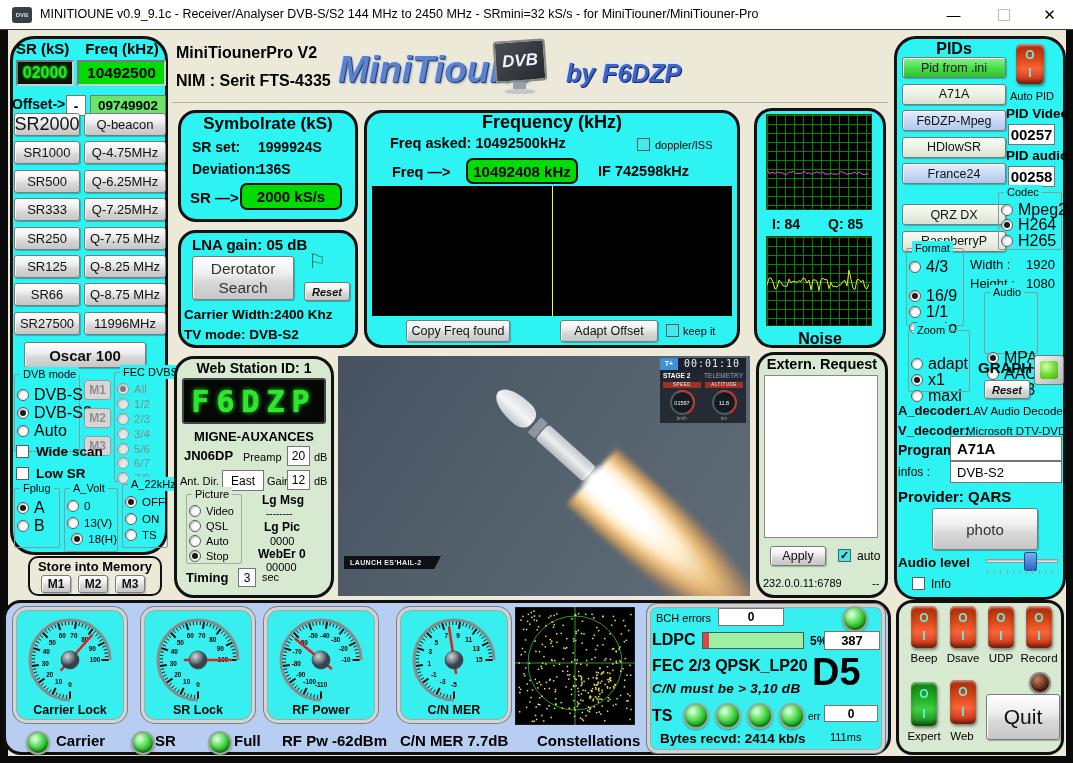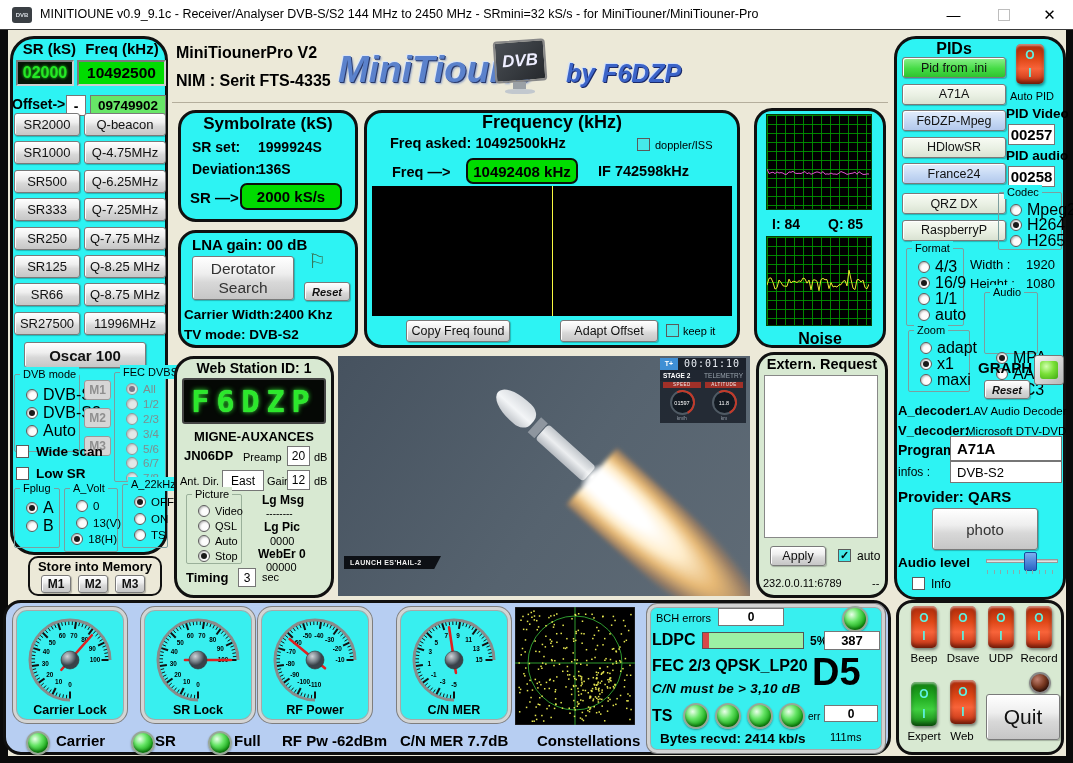--- a/index.html
+++ b/index.html
@@ -20,21 +20,21 @@
          box-shadow:inset 1px 1px 0 #fff, 1px 1px 1px rgba(0,0,0,.25);
          font-size:13px;color:#111;cursor:default;white-space:nowrap}
   .btn3d.dis{background:#d6d6d6;color:#8f8f8f;box-shadow:none;border-color:#9a9a9a}
   .pid-green{background:linear-gradient(180deg,#8cf08c,#46dc46 55%,#2fc42f)}
   .pid-blue{background:linear-gradient(180deg,#e4eefc,#c6d9f4 55%,#b2c8ec)}
   .pid-plain{background:linear-gradient(180deg,#f8fbf4,#e9f0e3 55%,#d9e2d2)}
   .vbox{position:absolute;background:#fff;border:1px solid #767676;box-sizing:border-box;
         display:flex;align-items:center;justify-content:center;font-weight:bold}
   .greenbox{position:absolute;background:#00DC00;border:2px solid #0d0d0d;border-radius:7px;
         display:flex;align-items:center;justify-content:center;font-weight:bold;box-sizing:border-box}
-  .gb{position:absolute;border:1px solid #7c9e9e;border-radius:2px;box-sizing:border-box;padding-left:11px}
+  .gb{position:absolute;border:1px solid #7c9e9e;border-radius:2px;box-sizing:border-box;padding-left:2px}
   .gb-lbl{position:absolute;top:-8px;left:5px;font-size:11px;line-height:14px;padding:0 3px;white-space:nowrap}
   .opts{display:flex;flex-direction:column}
   .radio-row{display:flex;align-items:center;gap:5px;font-size:12px;white-space:nowrap}
   .dot{width:12px;height:12px;border-radius:50%;background:#fdfdfd;border:1px solid #5a5a5a;
        box-shadow:inset 1px 1px 2px #b9b9b9;position:relative;flex:0 0 auto;box-sizing:border-box}
   .dot.on::after{content:'';position:absolute;inset:2px;border-radius:50%;background:#1a1a1a}
   .dot.dis{background:#e2e8e8;border-color:#8a9a9a}
   .dot.dis.on::after{background:#778}
   .chk{position:absolute;width:13px;height:13px;background:#fff;border:1px solid #5a5a5a;
        box-sizing:border-box;font-size:11px;line-height:11px;text-align:center;font-weight:bold}
@@ -87,37 +87,37 @@
     </div>
   <div class="wbtn" style="left:1026px;width:47px;font-size:15px">✕</div>
 </div>
 
 <div class="abs" style="left:0;top:30px;width:1073px;height:733px;background:#ECE9D8"></div>
 <div class="edge" style="left:0;top:30px;width:8px;height:733px"></div>
 <div class="edge" style="left:1066px;top:30px;width:7px;height:733px"></div>
 <div class="edge" style="left:0;top:756px;width:1073px;height:7px"></div>
 
 <div class="panel cyan" style="left:10px;top:36px;width:158px;height:519px;border-radius:24px"></div>
-<span class="t b" style="left:16px;top:41px;width:60px;text-align:right;font-size:15px">SR (kS)</span>
+<span class="t b" style="left:16px;top:41px;width:60px;text-align:left;font-size:15px">SR (kS)</span>
 <span class="t b" style="left:78px;top:41px;width:88px;text-align:center;font-size:15px">Freq (kHz)</span>
 <div class="abs" style="left:16px;top:60px;width:58px;height:26px;background:#061606;border:2px inset #cfcfcf;box-sizing:border-box;display:flex;align-items:center;justify-content:center">
   <span style="color:#25e825;font-weight:bold;font-size:16px;text-shadow:0 0 3px #2f2">02000</span>
 </div>
 <div class="abs" style="left:77px;top:60px;width:89px;height:26px;background:#00DC00;border:2px inset #cfcfcf;box-sizing:border-box;display:flex;align-items:center;justify-content:center">
   <span style="font-weight:bold;font-size:15.5px">10492500</span>
 </div>
 <span class="t b" style="left:12px;top:97px;font-size:14px">Offset-&gt;</span>
 <div class="vbox" style="left:66px;top:95px;width:20px;height:21px;font-size:14px">
     <span>-</span>
   </div>
 <div class="vbox" style="left:90px;top:95px;width:76px;height:21px;background:#67E667;font-size:13.5px">
     <span>09749902</span>
   </div>
 <div class="abs" id="presets" style="left:14px;top:113px;width:152px;height:228px;display:grid;grid-template-columns:66px 82px;grid-auto-rows:28.4px;column-gap:4px;align-items:start">
-    <button class="btn3d" style="position: relative; width: 100%; height: 23px; font-size: 13px;">SR2000</button>
+    <button class="btn3d" style="position: relative; width: 100%; height: 23px; font-size: 18px;">SR2000</button>
     <button class="btn3d" style="position: relative; width: 100%; height: 23px; font-size: 13px;">Q-beacon</button>
     <button class="btn3d" style="position: relative; width: 100%; height: 23px; font-size: 13px;">SR1000</button>
     <button class="btn3d" style="position: relative; width: 100%; height: 23px; font-size: 13px;">Q-4.75MHz</button>
     <button class="btn3d" style="position: relative; width: 100%; height: 23px; font-size: 13px;">SR500</button>
     <button class="btn3d" style="position: relative; width: 100%; height: 23px; font-size: 13px;">Q-6.25MHz</button>
     <button class="btn3d" style="position: relative; width: 100%; height: 23px; font-size: 13px;">SR333</button>
     <button class="btn3d" style="position: relative; width: 100%; height: 23px; font-size: 13px;">Q-7.25MHz</button>
     <button class="btn3d" style="position: relative; width: 100%; height: 23px; font-size: 13px;">SR250</button>
     <button class="btn3d" style="position: relative; width: 100%; height: 23px; font-size: 13px;">Q-7.75 MHz</button>
     <button class="btn3d" style="position: relative; width: 100%; height: 23px; font-size: 13px;">SR125</button>
@@ -260,21 +260,21 @@
 <span class="t b" style="left:192px;top:140px;font-size:14px">SR set:</span>
 <span class="t b" style="left:258px;top:140px;font-size:14px">1999924S</span>
 <span class="t b" style="left:192px;top:162px;font-size:14px">Deviation:</span>
 <span class="t b" style="left:258px;top:162px;font-size:14px">136S</span>
 <span class="t b" style="left:190px;top:190px;font-size:15px">SR —&gt;</span>
 <div class="greenbox" style="left:240px;top:183px;width:102px;height:27px;font-size:15px">
     <span>2000 kS/s</span>
   </div>
 
 <div class="panel cyan" style="left:178px;top:230px;width:180px;height:118px;border-radius:18px"></div>
-<span class="t b" style="left:192px;top:237px;font-size:15px">LNA gain:  00 dB</span>
+<span class="t b" style="left:192px;top:237px;font-size:15px">LNA gain:  05 dB</span>
 <button class="btn3d" style="left:192px;top:256px;width:102px;height:44px;font-size:15.5px;color:#333;white-space:normal;text-align:center;line-height:1.25">
     <span>Derotator Search</span>
   </button>
 <span class="t" style="left:308px;top:250px;font-size:20px;color:#3a6a4a">⚐</span>
 <button class="btn3d" style="left:304px;top:282px;width:46px;height:19px;font-size:11px;font-weight:bold;font-style:italic">
     <span>Reset</span>
   </button>
 <span class="t b" style="left:184px;top:308px;font-size:13.5px">Carrier Width:2400 Khz</span>
 <span class="t b" style="left:184px;top:328px;font-size:13.5px">TV mode: DVB-S2</span>
 
@@ -420,21 +420,21 @@
 <span class="t" style="left:763px;top:577px;font-size:11px">232.0.0.11:6789</span>
 <span class="t" style="left:872px;top:577px;font-size:11px">--</span>
 
 <div class="panel cyan" style="left:894px;top:36px;width:172px;height:564px;border-radius:22px"></div>
 <span class="t b" style="left:902px;top:40px;width:104px;text-align:center;font-size:16px">PIDs</span>
 <div class="abs" id="pidbtns" style="left:902px;top:57px;width:104px">
     <button class="btn3d pid-green" style="position: relative; display: flex; width: 104px; height: 21px; margin-bottom: 5.5px; font-size: 12.5px;">Pid from .ini</button>
     <button class="btn3d pid-plain" style="position: relative; display: flex; width: 104px; height: 21px; margin-bottom: 5.5px; font-size: 12.5px;">A71A</button>
     <button class="btn3d pid-blue" style="position: relative; display: flex; width: 104px; height: 21px; margin-bottom: 5.5px; font-size: 12.5px;">F6DZP-Mpeg</button>
     <button class="btn3d pid-plain" style="position: relative; display: flex; width: 104px; height: 21px; margin-bottom: 5.5px; font-size: 12.5px;">HDlowSR</button>
-    <button class="btn3d pid-blue" style="position: relative; display: flex; width: 104px; height: 21px; margin-bottom: 9px; font-size: 12.5px;">France24</button>
+    <button class="btn3d pid-blue" style="position: relative; display: flex; width: 104px; height: 21px; margin-bottom: 20px; font-size: 12.5px;">France24</button>
     <button class="btn3d pid-plain" style="position: relative; display: flex; width: 104px; height: 21px; margin-bottom: 5.5px; font-size: 12.5px;">QRZ DX</button>
     <button class="btn3d pid-plain" style="position: relative; display: flex; width: 104px; height: 21px; margin-bottom: 5.5px; font-size: 12.5px;">RaspberryP</button>
   </div>
 <div class="rsw" style="left:1016px;top:44px;width:28px;height:40px">
     <span>O</span>
     <span>I</span>
   </div>
 <span class="t" style="left:1004px;top:90px;width:56px;text-align:center;font-size:11px">Auto PID</span>
 <span class="t b" style="left:1006px;top:107px;font-size:13.5px">PID Video</span>
 <div class="vbox" style="left:1008px;top:124px;width:47px;height:21px;font-size:15px">
@@ -461,21 +461,21 @@
       </div>
     </div>
   </div>
 <div class="gb" style="left:906px;top:248px;width:58px;height:78px">
     <span class="gb-lbl on-cyan">Format</span>
     <div class="opts" style="padding-top: 10px;">
       <div class="radio-row" style="height: 16px; font-size: inherit;">
         <span class="dot"></span>
         <span>4/3</span>
       </div>
-      <div class="radio-row" style="height: 16px; font-size: inherit;">
+      <div class="radio-row" style="height: 16px; font-size: inherit; margin-top: 13px;">
         <span class="dot on"></span>
         <span>16/9</span>
       </div>
       <div class="radio-row" style="height: 16px; font-size: inherit;">
         <span class="dot"></span>
         <span>1/1</span>
       </div>
       <div class="radio-row" style="height: 16px; font-size: inherit;">
         <span class="dot"></span>
         <span>auto</span>
@@ -498,21 +498,21 @@
         <span>AAC</span>
       </div>
       <div class="radio-row" style="height: 16px; font-size: inherit;">
         <span class="dot"></span>
         <span>AC3</span>
       </div>
     </div>
   </div>
 <div class="gb" style="left:908px;top:330px;width:62px;height:62px">
     <span class="gb-lbl on-cyan">Zoom</span>
-    <div class="opts" style="padding-top: 9px;">
+    <div class="opts" style="padding-top: 9px; margin-top: 16px;">
       <div class="radio-row" style="height: 16px; font-size: inherit;">
         <span class="dot"></span>
         <span>adapt</span>
       </div>
       <div class="radio-row" style="height: 16px; font-size: inherit;">
         <span class="dot on"></span>
         <span>x1</span>
       </div>
       <div class="radio-row" style="height: 16px; font-size: inherit;">
         <span class="dot"></span>
@@ -701,21 +701,21 @@
           <stop offset="0" stop-color="#cfd4d8"></stop>
           <stop offset="0.6" stop-color="#79838b"></stop>
           <stop offset="1" stop-color="#39424a"></stop>
         </radialGradient>
       </defs>
       <line x1="41" y1="48.00000000000001" x2="87" y2="47.99999999999999" stroke="#e02020" stroke-width="2.6" stroke-linecap="round"></line>
       <circle cx="54" cy="48" r="9" fill="url(#hub1)" stroke="#333" stroke-width="0.6"></circle>
     </svg>
   <div class="gcap">SR Lock</div>
 </div>
-<div class="tile" style="left:258px;top:607px">
+<div class="tile" style="left:264px;top:607px">
   <svg width="108" height="92" style="position:absolute;left:0;top:2px" viewBox="0 0 108 92">
       <path d="M 54.00000000000001 88 A 40 40 0 1 1 94 47.999999999999986" fill="none" stroke="#8a8a8a" stroke-width="3"></path>
       <line x1="54.00000000000001" y1="86.5" x2="54.00000000000001" y2="79.5" stroke="#111" stroke-width="2"></line>
       <line x1="50.37682993723719" y1="86.32913563721857" x2="50.70620903385199" y2="82.8446687611078" stroke="#111" stroke-width="1"></line>
       <line x1="46.785819388449596" y1="85.81805915305452" x2="47.441653989499635" y2="82.38005377550411" stroke="#111" stroke-width="1"></line>
       <line x1="43.25884241748969" y1="84.97130689856232" x2="44.23531128862699" y2="81.61027899869302" stroke="#111" stroke-width="1"></line>
       <line x1="39.827204721639916" y1="83.79639470669768" x2="41.11564065603629" y2="80.5421770060888" stroke="#111" stroke-width="1"></line>
       <line x1="36.521365760027464" y1="82.30375118125218" x2="39.69929925820429" y2="76.06670551193359" stroke="#111" stroke-width="2"></line>
       <line x1="33.370668393308634" y1="80.50662513182758" x2="35.246062175735126" y2="77.55147739257053" stroke="#111" stroke-width="1"></line>
       <line x1="30.40307843436039" y1="78.42096797646406" x2="32.54825312214581" y2="75.65542543314915" stroke="#111" stroke-width="1"></line>

